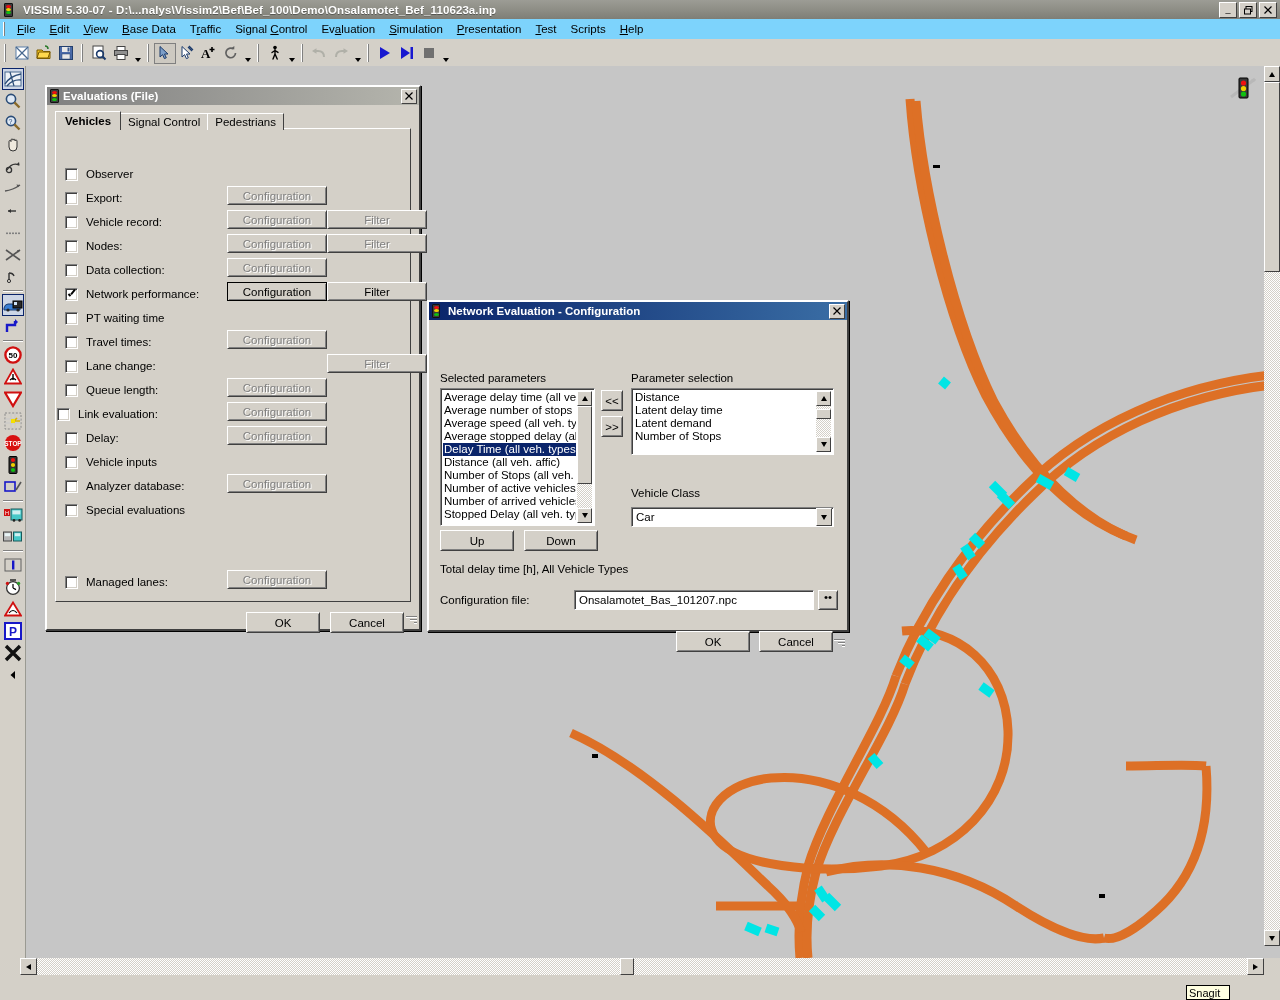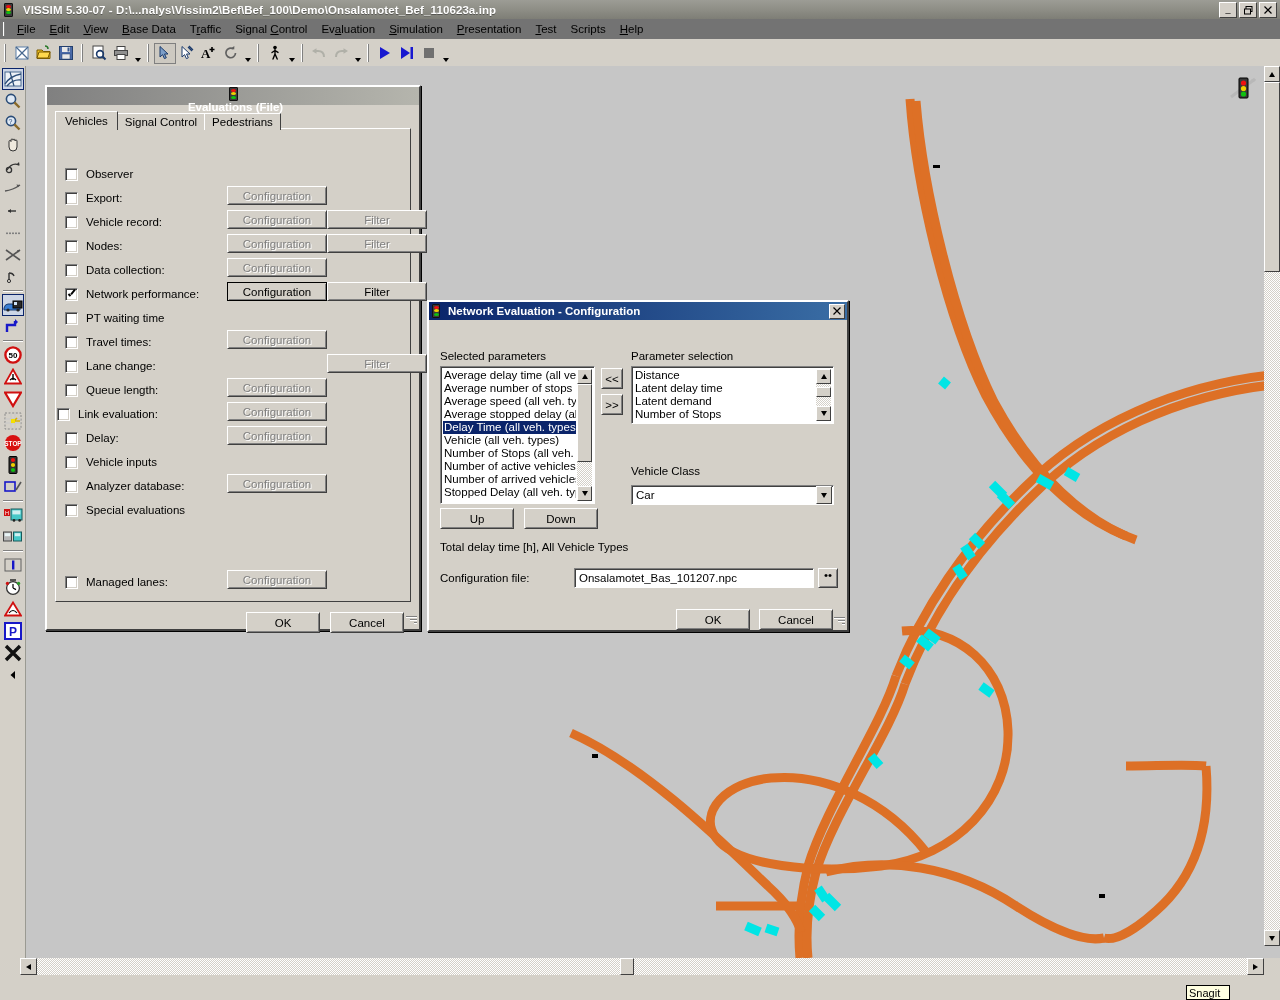--- a/index.html
+++ b/index.html
@@ -36,21 +36,21 @@
   .tl-icon{width:9px;height:14px;background:#3b3b3b;border:1px solid #111;border-radius:1px;
     display:flex;flex-direction:column;align-items:center;justify-content:space-around;padding:1px 0;box-sizing:border-box;}
   .tl-icon i{display:block;width:5px;height:3px;border-radius:50%;}
   .tl-icon i.r{background:#f01010;}
   .tl-icon i.y{background:#f0d000;}
   .tl-icon i.g{background:#10c010;}
 
   
   .menubar{
     position:absolute;left:0;top:19px;width:1280px;height:20px;
-    background:#737373;display:flex;align-items:center;
+    background:#7dd3fc;display:flex;align-items:center;
     border-bottom:1px solid #d4d0c8;
   }
   .grip{width:3px;height:14px;margin:0 4px 0 3px;
     background:linear-gradient(to right,#fff 0 1px,#808080 1px 2px,transparent 2px);
     background-size:3px 100%;}
   .menuitem{padding:2px 7px;font-size:11.5px;color:#000;cursor:default;white-space:nowrap;}
   .menuitem u{text-decoration:underline;}
 
   
   .toolbar{
@@ -122,33 +122,33 @@
   .spanel{height:17px;background:#d4d0c8;
     border:1px solid;border-color:#808080 #ffffff #ffffff #808080;
     display:flex;align-items:center;padding:0 3px;font-size:11px;color:#000;box-sizing:border-box;}
 
   
   .dlg{position:absolute;background:#d4d0c8;
     border:2px solid;border-color:#ffffff #404040 #404040 #ffffff;
     box-shadow:1px 1px 0 #000;}
   .dlg-title{height:18px;display:flex;align-items:center;padding:0 2px 0 3px;}
   .dlg-title.active{background:linear-gradient(to right,#0a246a,#3a6ea5);}
-  .dlg-title.inactive{background:linear-gradient(to right,#808080,#b5b5ad);flex-direction:column;}
+  .dlg-title.inactive{background:linear-gradient(to right,#808080,#b5b5ad);}
   .dlg-title .t{color:#fff;font-weight:bold;font-size:11.5px;margin-left:4px;flex:1;white-space:nowrap;}
   .dlg-title .x{width:14px;height:13px;background:#d4d0c8;
     border:1px solid;border-color:#ffffff #404040 #404040 #ffffff;
     display:flex;align-items:center;justify-content:center;font-size:9px;font-weight:bold;color:#000;}
   .dlg-body{position:relative;}
 
   
   .tabstrip{position:absolute;left:8px;top:6px;display:flex;align-items:flex-end;z-index:3;}
   .tab{height:17px;padding:0 7px;display:flex;align-items:center;font-size:11.5px;color:#000;
     background:#d4d0c8;border:1px solid;border-color:#ffffff #404040 #404040 #ffffff;
     border-bottom:none;margin-right:-1px;box-sizing:border-box;}
-  .tab.active{height:19px;padding:0 9px;font-weight:normal;background:#d4d0c8;position:relative;z-index:4;
+  .tab.active{height:19px;padding:0 9px;font-weight:bold;background:#d4d0c8;position:relative;z-index:4;
     border-color:#ffffff #404040 transparent #ffffff;}
   .tabpanel{position:absolute;left:8px;top:23px;right:8px;bottom:0;
     border:1px solid;border-color:#ffffff #404040 #404040 #ffffff;background:#d4d0c8;}
 
   
   .row{position:absolute;height:18px;display:flex;align-items:center;}
   .cb{width:13px;height:13px;background:#fff;
     border:1px solid;border-color:#808080 #ffffff #ffffff #808080;
     box-shadow:inset 1px 1px 0 #404040, inset -1px -1px 0 #d4d0c8;
     display:flex;align-items:center;justify-content:center;box-sizing:border-box;flex:0 0 auto;}
@@ -846,33 +846,33 @@
             <i class="g"></i>
           </div>
       </div>
       <div class="t">Network Evaluation - Configuration</div>
       <div class="x">
         <svg width="8" height="8" viewBox="0 0 8 8">
             <path d="M0.5 0.5 L7.5 7.5 M7.5 0.5 L0.5 7.5" stroke="#000" stroke-width="1.2"></path>
           </svg>
       </div>
     </div>
-    <div class="dlg-body" style="height:308px;">
+    <div class="dlg-body" style="height:308px;margin-top:22px;">
 
       <div class="grouplabel" style="left:11px;top:30px;">Selected parameters</div>
       <div class="grouplabel" style="left:202px;top:30px;">Parameter selection</div>
 
       <div class="listbox" style="left:11px;top:46px;width:155px;height:138px;">
         <div class="inner" style="right:18px;">
           <div class="litem">Average delay time (all veh. </div>
           <div class="litem">Average number of stops (all</div>
           <div class="litem">Average speed (all veh. type</div>
           <div class="litem">Average stopped delay (all v</div>
           <div class="litem sel">Delay Time (all veh. types)</div>
-          <div class="litem">Vehicle (all veh. types)</div>
+          <div class="litem">Distance (all veh. affic)</div>
           <div class="litem">Number of Stops (all veh. typ</div>
           <div class="litem">Number of active vehicles (al</div>
           <div class="litem">Number of arrived vehicles (a</div>
           <div class="litem">Stopped Delay (all veh. types</div>
           <div class="litem">Travel Time (all veh. types)</div>
         </div>
         <div class="lb-scroll">
           <div class="tr"></div>
           <div class="ab" style="top:0;">
               <div class="tri-up"></div>
@@ -884,21 +884,21 @@
         </div>
       </div>
 
       <div class="btn" style="position:absolute;left:172px;top:48px;width:22px;height:21px;">
           <span>&lt;&lt;</span>
         </div>
       <div class="btn" style="position:absolute;left:172px;top:74px;width:22px;height:21px;">
           <span>&gt;&gt;</span>
         </div>
 
-      <div class="listbox" style="left:202px;top:46px;width:203px;height:58px;">
+      <div class="listbox" style="left:202px;top:46px;width:203px;height:67px;">
         <div class="inner" style="right:18px;">
           <div class="litem">Distance</div>
           <div class="litem">Latent delay time</div>
           <div class="litem">Latent demand</div>
           <div class="litem">Number of Stops</div>
         </div>
         <div class="lb-scroll">
           <div class="tr"></div>
           <div class="ab" style="top:0;">
               <div class="tri-up"></div>

